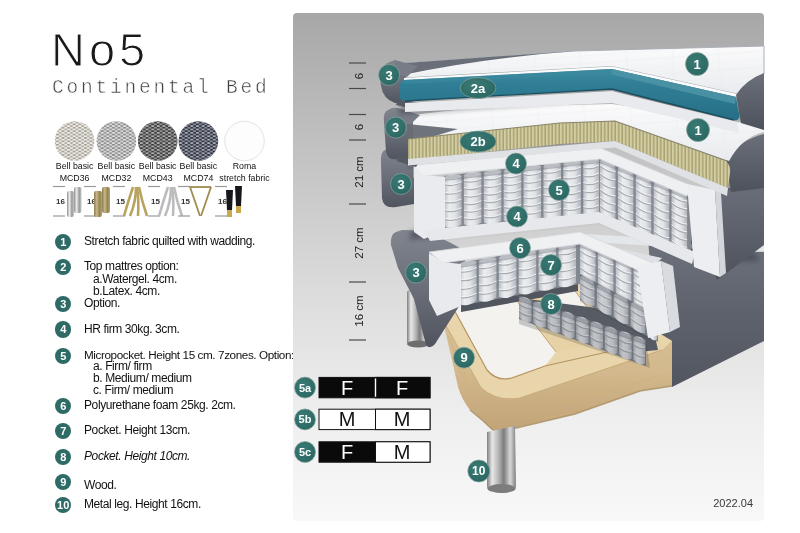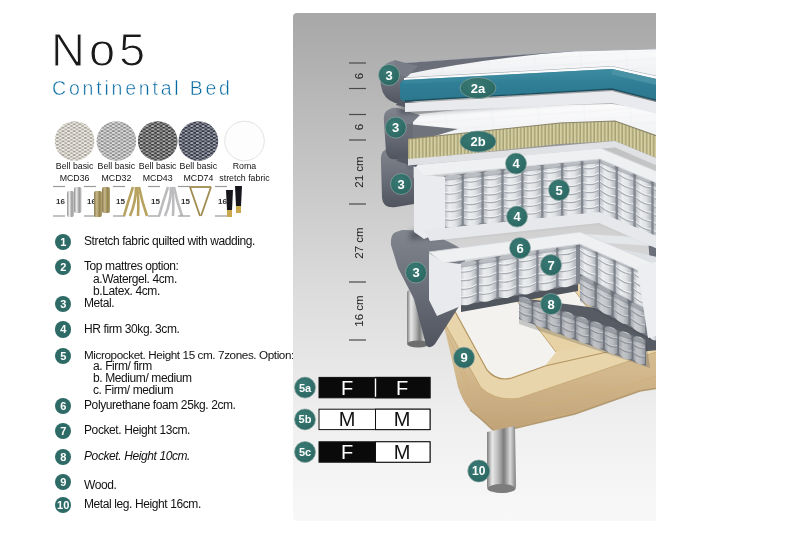--- a/index.html
+++ b/index.html
@@ -1,26 +1,26 @@
 <!DOCTYPE html>
 <html><head><meta charset="utf-8"><title>No5 Continental Bed</title>
 <style>
 html,body{margin:0;padding:0;background:#fff;}
-#page{position:relative;width:656px;height:533px;overflow:hidden;background:#fff;font-family:"Liberation Sans",sans-serif;}
+#page{position:relative;width:800px;height:533px;overflow:hidden;background:#fff;font-family:"Liberation Sans",sans-serif;}
 .lc{position:absolute;left:55px;width:16.4px;height:16.4px;border-radius:50%;background:#2e6b66;color:#fff;
  font-size:11px;font-weight:bold;text-align:center;line-height:16.4px;}
 .lt{position:absolute;left:84px;font-size:12px;letter-spacing:-0.4px;color:#111;white-space:nowrap;}
 .sub{left:93px;}
 </style></head>
 <body>
 <div id="page">
 
 <div style="position:absolute;left:51px;top:22px;font-size:47px;letter-spacing:4px;color:#1a1a1a;-webkit-text-stroke:1.1px #fff;">No5</div>
 
-<div style="position:absolute;left:52px;top:77px;font-size:19.5px;letter-spacing:2.8px;color:#0369a1;-webkit-text-stroke:0.5px #fff;">Continental Bed</div>
+<div style="position:absolute;left:52px;top:77px;font-size:19.5px;letter-spacing:2.8px;color:#404040;font-family:Liberation Mono, monospace;-webkit-text-stroke:0.5px #fff;">Continental Bed</div>
 <svg width="293" height="120" viewBox="0 0 293 120" style="position:absolute;left:0;top:115px" font-family="Liberation Sans, sans-serif">
 <defs>
 <pattern id="weave" width="5.6" height="3.4" patternUnits="userSpaceOnUse">
  <ellipse cx="1.4" cy="0.85" rx="1.9" ry="0.8" fill="rgba(255,255,255,0.6)"></ellipse>
  <ellipse cx="4.2" cy="2.55" rx="1.9" ry="0.8" fill="rgba(255,255,255,0.42)"></ellipse>
  <ellipse cx="4.2" cy="0.85" rx="1.5" ry="0.75" fill="rgba(0,0,0,0.22)"></ellipse>
  <ellipse cx="1.4" cy="2.55" rx="1.5" ry="0.75" fill="rgba(0,0,0,0.3)"></ellipse>
 </pattern>
       </defs>
 
@@ -139,21 +139,21 @@
 
 <div class="lc" style="top:233.8px">1</div>
 <div class="lt" style="top:234px;">Stretch fabric quilted with wadding.</div>
 
 <div class="lc" style="top:258.8px">2</div>
 <div class="lt" style="top:259px;text-align:center;">Top mattres option:</div>
 <div class="lt sub" style="top:271.5px">a.Watergel. 4cm.</div>
 <div class="lt sub" style="top:284px">b.Latex. 4cm.</div>
 
 <div class="lc" style="top:295.8px">3</div>
-<div class="lt" style="top:296px;">Metal.</div>
+<div class="lt" style="top:296px;">Option.</div>
 
 <div class="lc" style="top:321.40000000000003px">4</div>
 <div class="lt" style="top:321.6px;">HR firm 30kg. 3cm.</div>
 
 <div class="lc" style="top:347.8px">5</div>
 <div class="lt" style="top:348px;font-size:11.7px;">Micropocket. Height 15 cm. 7zones. Option:</div>
 <div class="lt sub" style="top:359px">a. Firm/ firm</div>
 <div class="lt sub" style="top:371px">b. Medium/ medium</div>
 <div class="lt sub" style="top:383px">c. Firm/ medium</div>
 

